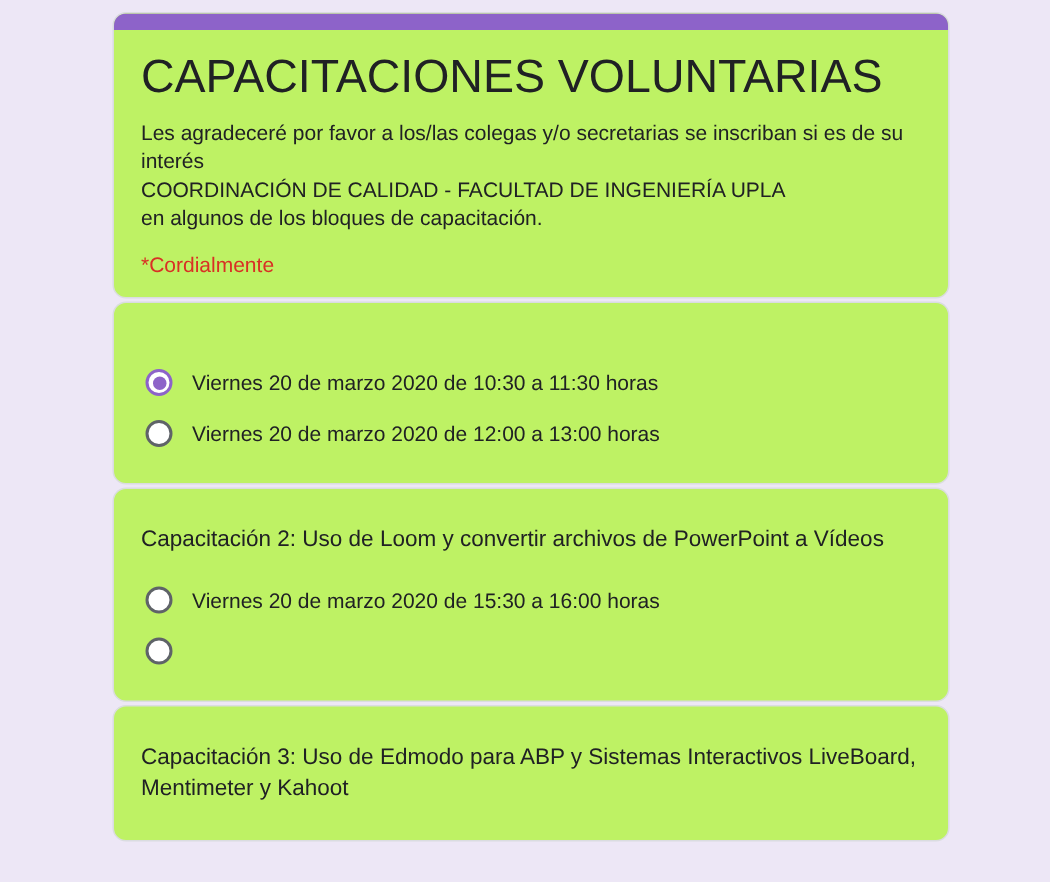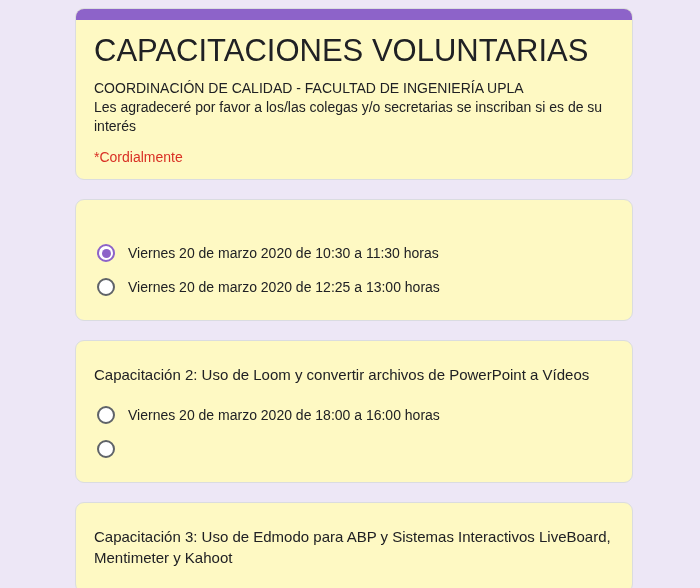--- a/index.html
+++ b/index.html
@@ -8,24 +8,24 @@
     overflow: hidden;
     background: #ede7f6;
     font-family: "Liberation Sans", sans-serif;
     color: #202124;
   }
   .form-container {
     width: 558px;
     margin: 8px 0 0 75px;
   }
   .card {
-    background: #fef9c3;
+    background: #bef264;
     border: 1px solid #dadce0;
     border-radius: 9px;
-    margin-bottom: 19px;
+    margin-bottom: 2px;
   }
   .header-card { overflow: hidden; }
   .theme-bar {
     height: 11px;
     background: #8d63c9;
   }
   .header-body { padding: 13px 17px 13px 18px; }
   .form-title {
     font-size: 31px;
     line-height: 35px;
@@ -90,54 +90,55 @@
 </head>
 <body>
 
 <div class="form-container">
 
   <div class="card header-card">
     <div class="theme-bar"></div>
     <div class="header-body">
       <div class="form-title">CAPACITACIONES VOLUNTARIAS</div>
       <div class="form-description">
+          <div>Les agradeceré por favor a los/las colegas y/o secretarias se inscriban si es de su interés</div>
           <div>COORDINACIÓN DE CALIDAD - FACULTAD DE INGENIERÍA UPLA</div>
-          <div>Les agradeceré por favor a los/las colegas y/o secretarias se inscriban si es de su interés</div>
+          <div>en algunos de los bloques de capacitación.</div>
         </div>
       <div class="required-note">*Cordialmente</div>
     </div>
   </div>
 
   <div id="questions">
   <div class="card question-card">
     <div class="options">
   <div class="option-row">
     <span class="radio selected" aria-checked="true">
               <span class="dot"></span>
             </span>
     <span class="option-label">Viernes 20 de marzo 2020 de 10:30 a 11:30 horas</span>
   </div>
 
   <div class="option-row">
     <span class="radio">
               <span class="dot"></span>
             </span>
-    <span class="option-label">Viernes 20 de marzo 2020 de 12:25 a 13:00 horas</span>
+    <span class="option-label">Viernes 20 de marzo 2020 de 12:00 a 13:00 horas</span>
   </div>
 </div>
   </div>
 
   <div class="card question-card">
     <div class="question-title">Capacitación 2: Uso de Loom y convertir archivos de PowerPoint a Vídeos</div>
     <div class="options">
   <div class="option-row">
     <span class="radio">
               <span class="dot"></span>
             </span>
-    <span class="option-label">Viernes 20 de marzo 2020 de 18:00 a 16:00 horas</span>
+    <span class="option-label">Viernes 20 de marzo 2020 de 15:30 a 16:00 horas</span>
   </div>
 
   <div class="option-row">
     <span class="radio">
               <span class="dot"></span>
             </span>
   </div>
 </div>
   </div>
 

